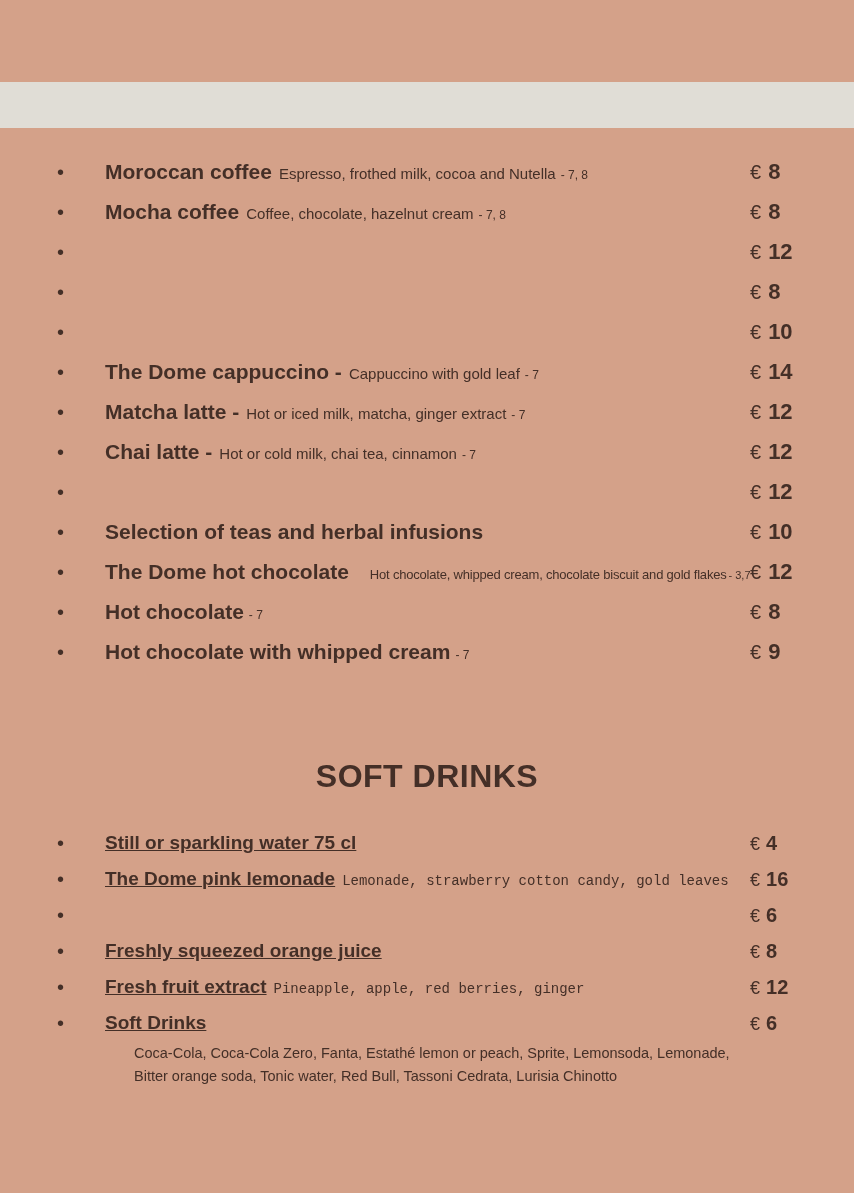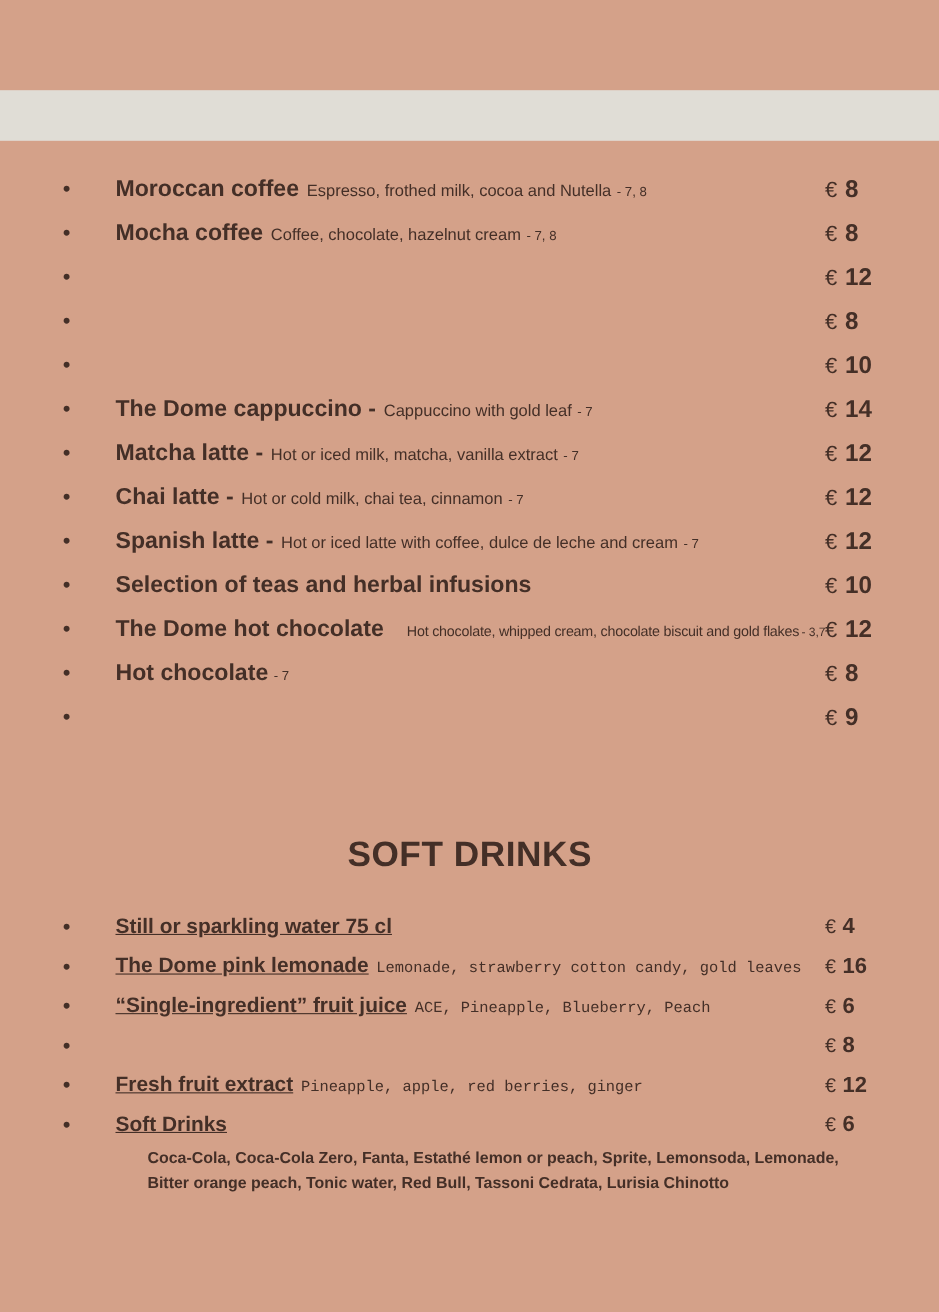--- a/index.html
+++ b/index.html
@@ -72,21 +72,20 @@
     white-space:nowrap;
   }
   .price .eu{font-size:20px;font-weight:400;margin-right:7px;}
   .price .num{font-size:22px;font-weight:700;}
   .section.soft .price .eu{font-size:18px;margin-right:6px;}
   .section.soft .price .num{font-size:20px;}
 
   .sublines{
     padding-left:77px;
     margin-top:1px;
-    font-weight:bold;
   }
   .subline{
     font-size:14.5px;
     line-height:23px;
     white-space:nowrap;
   }
 </style>
 </head>
 <body>
 
@@ -118,87 +117,87 @@
           <span class="bullet">•</span>
           <span class="price"><span class="eu">€</span><span class="num">10</span></span>
         </li>
         <li class="item">
           <span class="bullet">•</span>
           <span class="left"><span class="nm">The Dome cappuccino -</span><span class="dt">Cappuccino with gold leaf</span><span class="al">- 7</span></span>
           <span class="price"><span class="eu">€</span><span class="num">14</span></span>
         </li>
         <li class="item">
           <span class="bullet">•</span>
-          <span class="left"><span class="nm">Matcha latte -</span><span class="dt">Hot or iced milk, matcha, vanilla extract</span><span class="al">- 7</span></span>
+          <span class="left"><span class="nm">Matcha latte -</span><span class="dt">Hot or iced milk, matcha, ginger extract</span><span class="al">- 7</span></span>
           <span class="price"><span class="eu">€</span><span class="num">12</span></span>
         </li>
         <li class="item">
           <span class="bullet">•</span>
           <span class="left"><span class="nm">Chai latte -</span><span class="dt">Hot or cold milk, chai tea, cinnamon</span><span class="al">- 7</span></span>
           <span class="price"><span class="eu">€</span><span class="num">12</span></span>
         </li>
         <li class="item">
           <span class="bullet">•</span>
-          <span class="left"><span class="nm">Spanish latte -</span><span class="dt">Hot or iced latte with coffee, dulce de leche and cream</span><span class="al">- 7</span></span>
           <span class="price"><span class="eu">€</span><span class="num">12</span></span>
         </li>
         <li class="item">
           <span class="bullet">•</span>
           <span class="left"><span class="nm">Selection of teas and herbal infusions</span></span>
           <span class="price"><span class="eu">€</span><span class="num">10</span></span>
         </li>
         <li class="item compact">
           <span class="bullet">•</span>
           <span class="left"><span class="nm">The Dome hot chocolate</span><span class="dt">Hot chocolate, whipped cream, chocolate biscuit and gold flakes</span><span class="al">- 3,7</span></span>
           <span class="price"><span class="eu">€</span><span class="num">12</span></span>
         </li>
         <li class="item">
           <span class="bullet">•</span>
           <span class="left"><span class="nm">Hot chocolate</span><span class="al">- 7</span></span>
           <span class="price"><span class="eu">€</span><span class="num">8</span></span>
         </li>
         <li class="item">
           <span class="bullet">•</span>
+          <span class="left"><span class="nm">Hot chocolate with whipped cream</span><span class="al">- 7</span></span>
           <span class="price"><span class="eu">€</span><span class="num">9</span></span>
         </li>
       </ul>
   </div>
 
   <div class="section soft">
     <h1 class="section-title">SOFT DRINKS</h1>
     <ul class="items">
         <li class="item">
           <span class="bullet">•</span>
           <span class="left"><span class="nm">Still or sparkling water 75 cl</span></span>
           <span class="price"><span class="eu">€</span><span class="num">4</span></span>
         </li>
         <li class="item">
           <span class="bullet">•</span>
           <span class="left"><span class="nm">The Dome pink lemonade</span><span class="dt">Lemonade, strawberry cotton candy, gold leaves</span></span>
           <span class="price"><span class="eu">€</span><span class="num">16</span></span>
         </li>
         <li class="item">
           <span class="bullet">•</span>
-          <span class="left"><span class="nm">“Single-ingredient” fruit juice</span><span class="dt">ACE, Pineapple, Blueberry, Peach</span></span>
           <span class="price"><span class="eu">€</span><span class="num">6</span></span>
         </li>
         <li class="item">
           <span class="bullet">•</span>
+          <span class="left"><span class="nm">Freshly squeezed orange juice</span></span>
           <span class="price"><span class="eu">€</span><span class="num">8</span></span>
         </li>
         <li class="item">
           <span class="bullet">•</span>
           <span class="left"><span class="nm">Fresh fruit extract</span><span class="dt">Pineapple, apple, red berries, ginger</span></span>
           <span class="price"><span class="eu">€</span><span class="num">12</span></span>
         </li>
         <li class="item">
           <span class="bullet">•</span>
           <span class="left"><span class="nm">Soft Drinks</span></span>
           <span class="price"><span class="eu">€</span><span class="num">6</span></span>
         </li>
         <div class="sublines">
           <div class="subline">Coca-Cola, Coca-Cola Zero, Fanta, Estathé lemon or peach, Sprite, Lemonsoda, Lemonade,</div>
-          <div class="subline">Bitter orange peach, Tonic water, Red Bull, Tassoni Cedrata, Lurisia Chinotto</div>
+          <div class="subline">Bitter orange soda, Tonic water, Red Bull, Tassoni Cedrata, Lurisia Chinotto</div>
         </div>
       </ul>
   </div>
 
 </div>
 
 </body></html>

